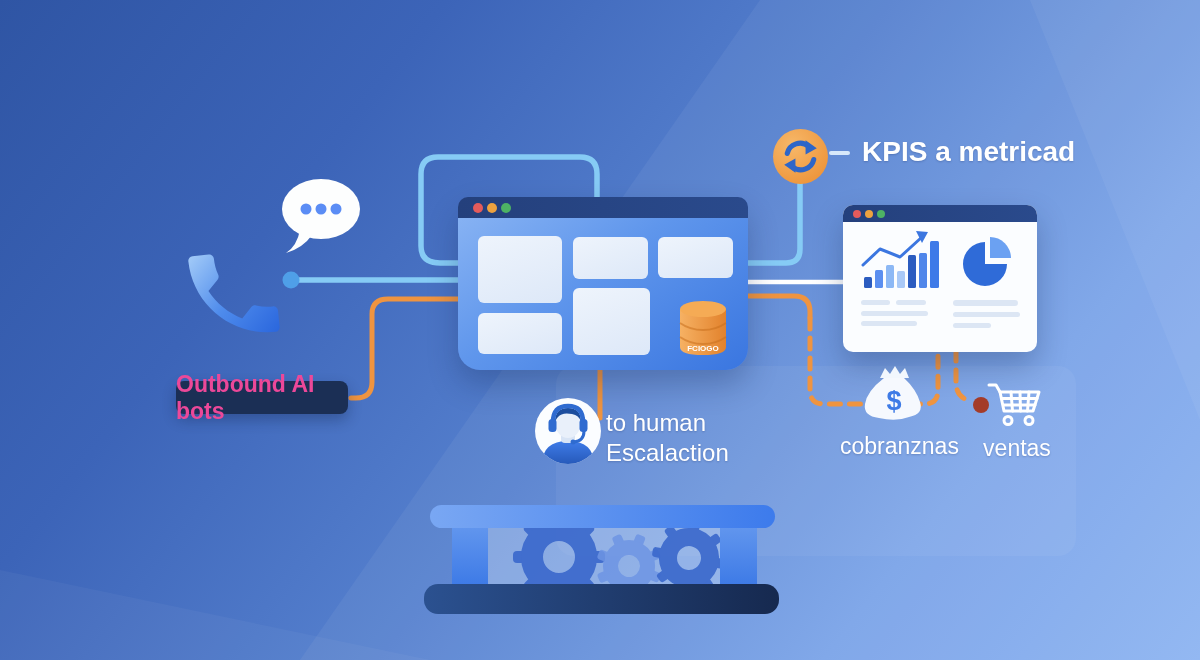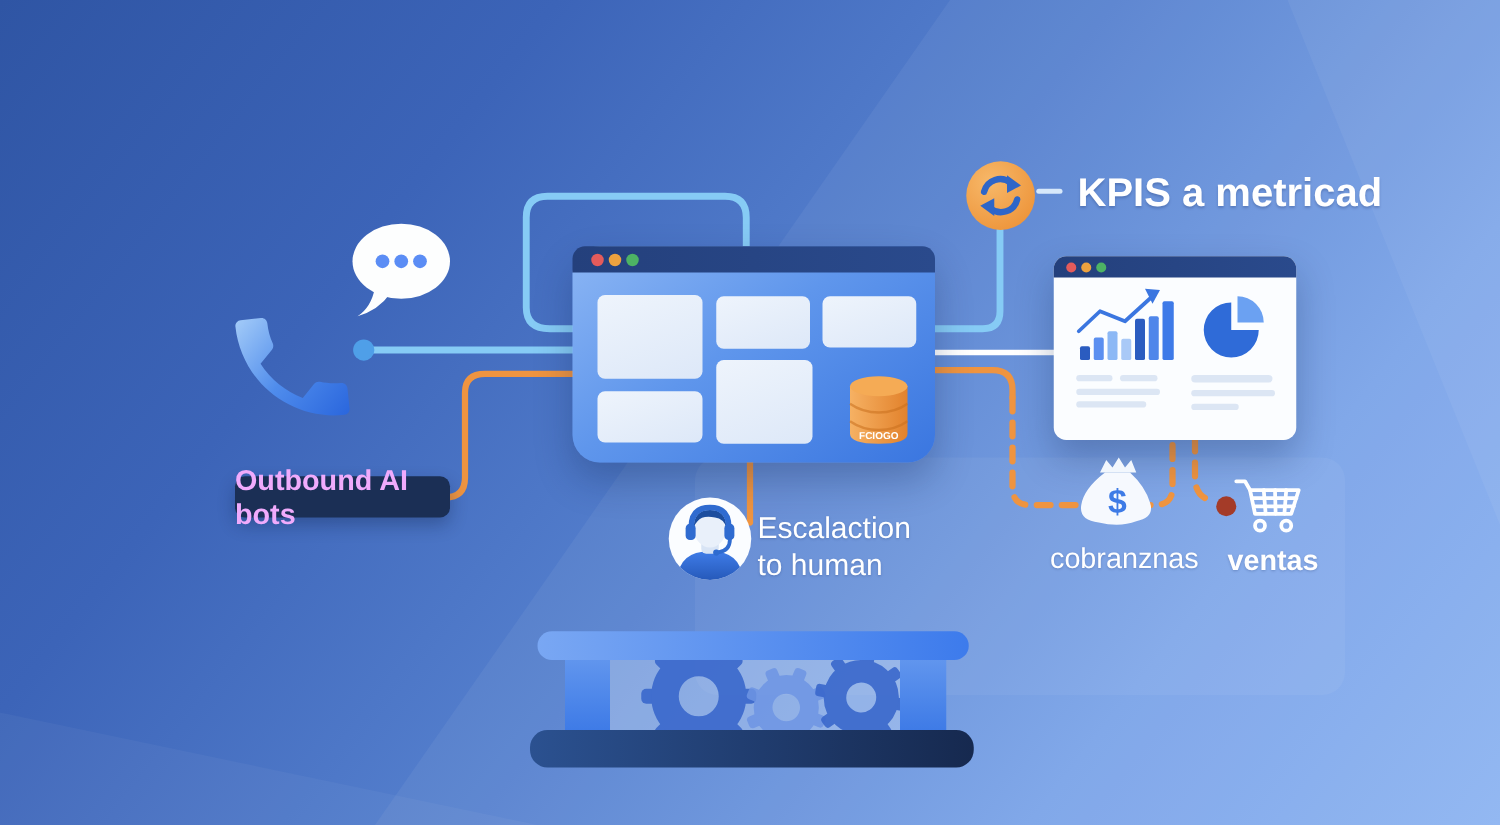--- a/index.html
+++ b/index.html
@@ -11,23 +11,23 @@
   .swath{position:absolute;inset:0;pointer-events:none;}
   .abs{position:absolute;}
   svg{display:block;}
   
   .window{position:absolute;border-radius:10px;box-shadow:0 14px 30px rgba(15,35,80,.28);}
   .titlebar{position:absolute;left:0;top:0;right:0;height:21px;border-radius:10px 10px 0 0;background:linear-gradient(90deg,#24407c,#2a4a8c);}
   .dot{position:absolute;border-radius:50%;}
   .panel{position:absolute;background:linear-gradient(160deg,#eef4fc,#dde8f8);border-radius:6px;}
   
   .lbl{position:absolute;color:#fff;text-shadow:0 1px 2px rgba(20,40,90,.25);}
-  .tag{position:absolute;background:#1b2f55;color:#f0abfc;border-radius:8px;
+  .tag{position:absolute;background:#1b2f55;color:#ec4899;border-radius:8px;
        display:flex;align-items:center;justify-content:flex-start;
-       box-shadow:0 6px 14px rgba(10,25,60,.3);margin-left:12px;}
+       box-shadow:0 6px 14px rgba(10,25,60,.3);}
 </style>
 </head>
 <body>
 
 <div id="canvas">
 
   <div class="swath" style="background:rgba(255,255,255,.055);clip-path:polygon(760px 0,1200px 0,1200px 660px,300px 660px);"></div>
   <div class="swath" style="background:rgba(255,255,255,.05);clip-path:polygon(1030px 0,1200px 0,1200px 420px);"></div>
   <div class="swath" style="background:rgba(255,255,255,.04);clip-path:polygon(0 570px,430px 660px,0 660px);"></div>
   <div class="abs" style="left:556px;top:366px;width:520px;height:190px;background:rgba(255,255,255,.05);border-radius:18px;"></div>
@@ -112,21 +112,21 @@
         <stop offset="0" stop-color="#f7b869"></stop>
           <stop offset="1" stop-color="#ec8f33"></stop>
       </radialGradient>
     </defs>
     <circle r="27" fill="url(#badgeGrad)"></circle>
     <path d="M-13,-3 A13,13 0 0 1 8,-10" fill="none" stroke="#2e66c8" stroke-width="5" stroke-linecap="round"></path>
     <polygon points="5,-16 16,-8 5,-2" fill="#2e66c8"></polygon>
     <path d="M13,3 A13,13 0 0 1 -8,10" fill="none" stroke="#2e66c8" stroke-width="5" stroke-linecap="round"></path>
     <polygon points="-5,16 -16,8 -5,2" fill="#2e66c8"></polygon>
   </svg>
-  <div class="lbl" style="left:862px;top:136px;font-size:32px;font-weight:600;">
+  <div class="lbl" style="left:862px;top:136px;font-size:28px;font-weight:600;">
     <span>KPIS a metricad</span>
   </div>
 
   <div class="window" style="left:843px;top:205px;width:194px;height:147px;background:#fbfdff;">
     <div class="titlebar" style="height:17px;">
       <span class="dot" style="left:10px;top:5px;width:8px;height:8px;background:#e45b5b;"></span>
       <span class="dot" style="left:22px;top:5px;width:8px;height:8px;background:#eda23f;"></span>
       <span class="dot" style="left:34px;top:5px;width:8px;height:8px;background:#4db364;"></span>
     </div>
     <svg class="abs" style="left:0;top:0" width="194" height="147" viewBox="0 0 194 147">
@@ -178,21 +178,21 @@
       <path d="M14,11 H53 L47,30 H18 Z"></path>
       <path d="M25,11 L26.5,30"></path>
         <path d="M34,11 L34.5,30"></path>
         <path d="M43,11 L41.5,30"></path>
       <path d="M16,17.5 H51"></path>
         <path d="M17.5,24 H49"></path>
       <circle cx="22" cy="39.5" r="4"></circle>
       <circle cx="43" cy="39.5" r="4"></circle>
     </g>
   </svg>
-  <div class="lbl" style="left:982px;top:435px;width:70px;text-align:left;font-size:23px;font-weight:700;">
+  <div class="lbl" style="left:982px;top:435px;width:70px;text-align:center;font-size:23px;font-weight:400;">
     <span>ventas</span>
   </div>
 
   <svg class="abs" style="left:534px;top:397px;" width="68" height="68" viewBox="0 0 68 68">
     <defs>
       <clipPath id="agentClip">
           <circle cx="34" cy="34" r="33"></circle>
         </clipPath>
       <linearGradient id="shirtGrad" x1="0" y1="0" x2="0" y2="1">
         <stop offset="0" stop-color="#3f7ce8"></stop>
@@ -206,22 +206,22 @@
       <ellipse cx="34" cy="27" rx="12.5" ry="14" fill="#e9f0fa"></ellipse>
       <path d="M21,25 Q21,11 34,11 Q47,11 47,25 Q45,18 38,17 Q28,15 24,20 Q22,22 21,25 Z" fill="#1d4e9e"></path>
       <path d="M19,25 Q19,9 34,9 Q49,9 49,25" fill="none" stroke="#2f6bd0" stroke-width="4.5"></path>
       <rect x="14.5" y="22" width="8" height="13" rx="3.5" fill="#2f6bd0"></rect>
       <rect x="45.5" y="22" width="8" height="13" rx="3.5" fill="#2f6bd0"></rect>
       <path d="M50,34 Q50,44 40,45" fill="none" stroke="#2f6bd0" stroke-width="3"></path>
       <circle cx="39" cy="45" r="2.5" fill="#2f6bd0"></circle>
     </g>
   </svg>
   <div class="lbl" style="left:606px;top:408px;font-size:24px;font-weight:500;line-height:1.25;">
+    <div>to human</div>
     <div>Escalaction</div>
-    <div>to human</div>
   </div>
 
   <svg class="abs" style="left:0;top:0" width="1200" height="660" viewBox="0 0 1200 660">
     <defs>
       <linearGradient id="topBarGrad" x1="0" y1="0" x2="1" y2="0">
         <stop offset="0" stop-color="#79a7f3"></stop>
           <stop offset="1" stop-color="#3d7bec"></stop>
       </linearGradient>
       <linearGradient id="pillarGrad" x1="0" y1="0" x2="0" y2="1">
         <stop offset="0" stop-color="#6397ee"></stop>

